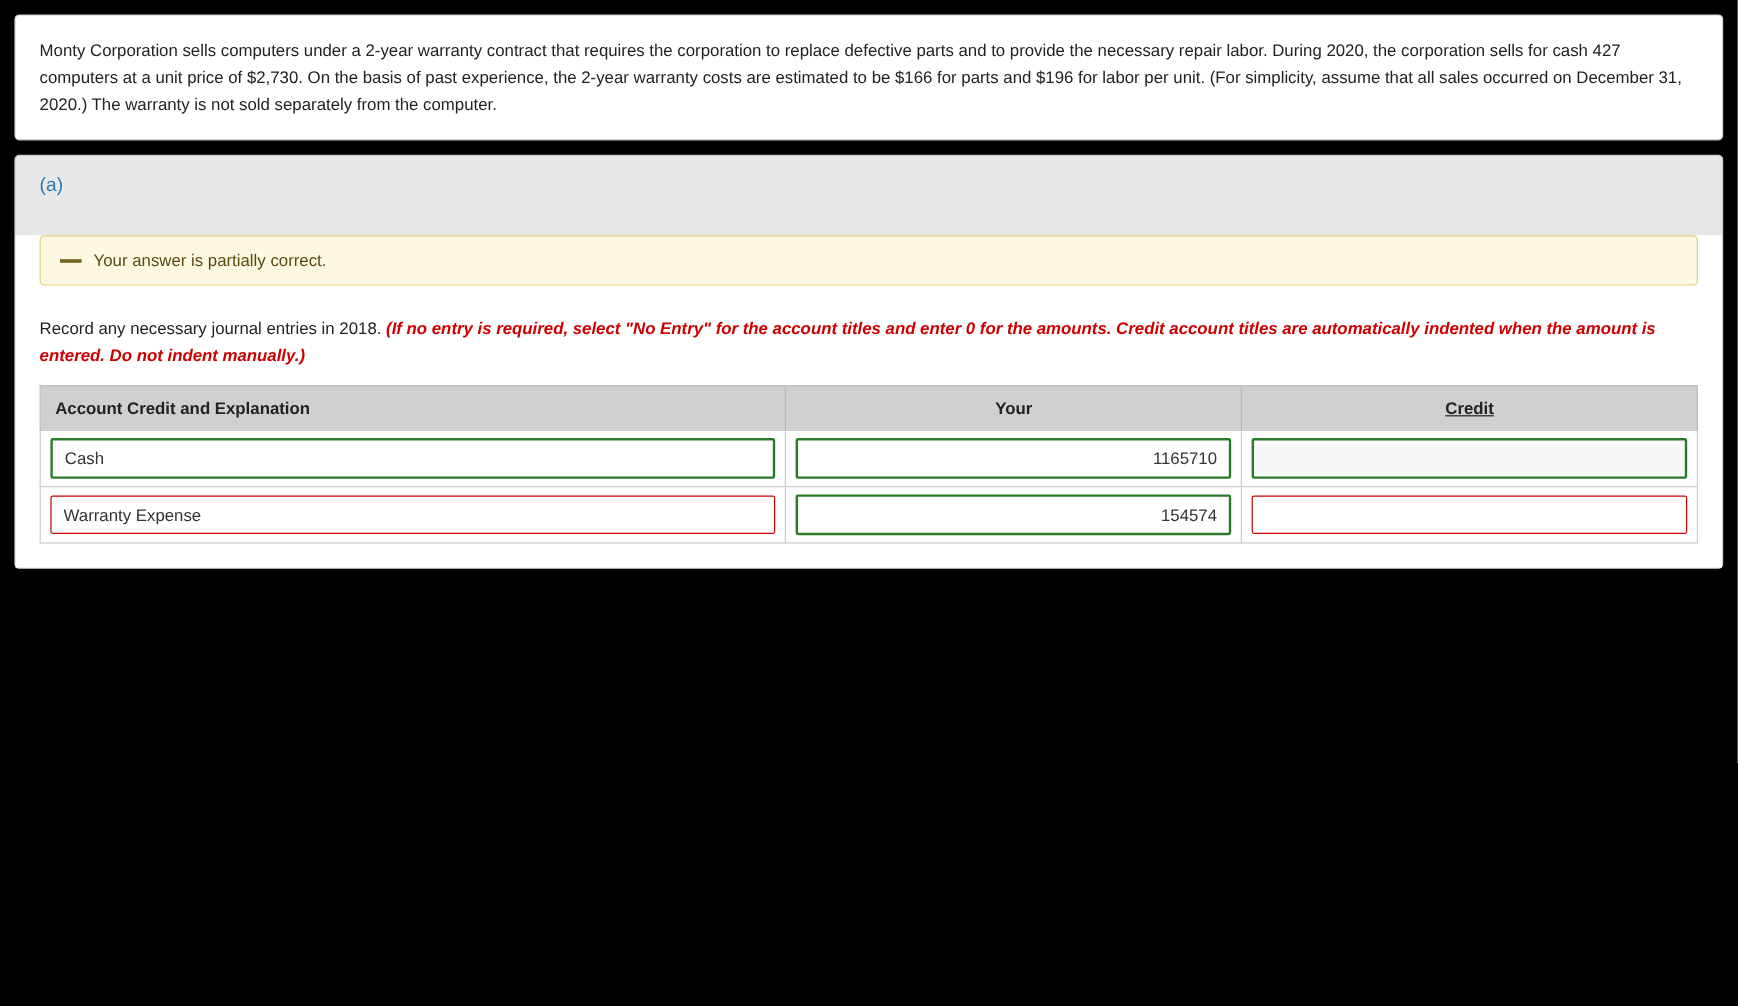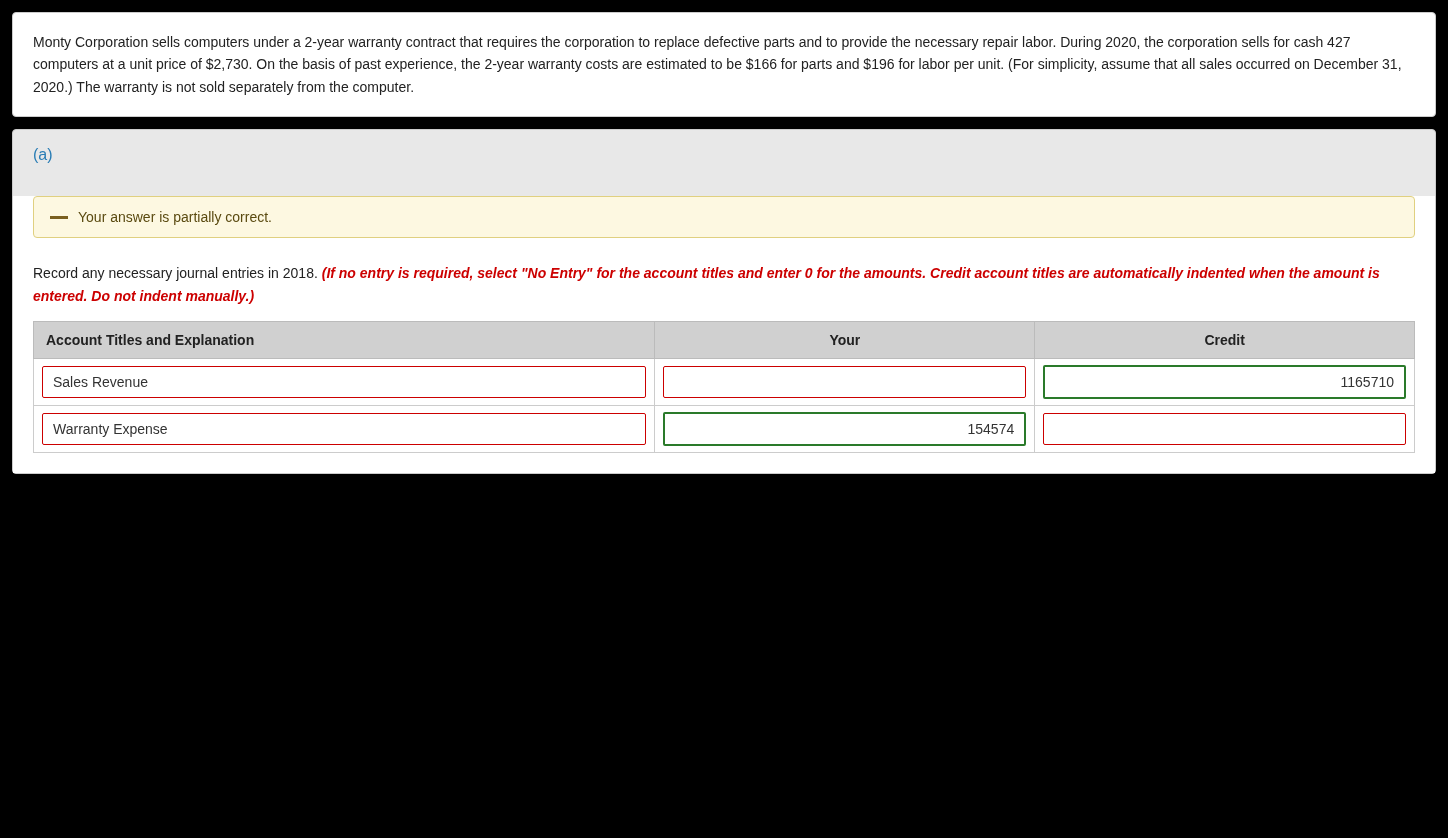--- a/index.html
+++ b/index.html
@@ -171,20 +171,21 @@
     .col-account {
       width: 45%;
     }
 
     .col-debit {
       width: 27.5%;
     }
 
     .col-credit {
       width: 27.5%;
+      text-decoration: underline;
     }
   </style>
 </head>
 <body>
 
 <div class="page-wrapper">
 
   <div class="problem-box">
     <p>Monty Corporation sells computers under a 2-year warranty contract that requires the corporation to replace defective parts and to provide the necessary repair labor. During 2020, the corporation sells for cash 427 computers at a unit price of $2,730. On the basis of past experience, the 2-year warranty costs are estimated to be $166 for parts and $196 for labor per unit. (For simplicity, assume that all sales occurred on December 31, 2020.) The warranty is not sold separately from the computer.</p>
   </div>
@@ -203,31 +204,31 @@
 
       <div class="instructions">
         <span class="normal-text">Record any necessary journal entries in 2018.</span>
         <span class="red-text">(If no entry is required, select "No Entry" for the account titles and enter 0 for the amounts. Credit account titles are automatically indented when the amount is entered. Do not indent manually.)</span>
       </div>
 
       <div class="journal-table-wrapper">
         <table class="journal-table">
           <thead>
             <tr>
-              <th class="col-account">Account Titles and Explanation</th>
+              <th class="col-account">Account Credit and Explanation</th>
               <th class="col-debit center">Your</th>
               <th class="col-credit center">Credit</th>
             </tr>
           </thead>
           <tbody id="journal-tbody">
 
-              <tr>
-                <td class="col-account"><input type="text" class="field-account" value="Sales Revenue" style=""></td>
-                <td class="col-debit"><input type="text" class="field-number red-border" style=""></td>
-                <td class="col-credit"><input type="text" class="field-number" value="1165710" style=""></td>
+          <tr>
+                <td class="col-account"><input type="text" class="field-account green-border" value="Cash" style=""></td>
+                <td class="col-debit"><input type="text" class="field-number" value="1165710" style=""></td>
+                <td class="col-credit"><input type="text" class="field-number empty-green" style=""></td>
               </tr>
               <tr>
                 <td class="col-account"><input type="text" class="field-account" value="Warranty Expense" style=""></td>
                 <td class="col-debit"><input type="text" class="field-number" value="154574" style=""></td>
                 <td class="col-credit"><input type="text" class="field-number red-border" style=""></td>
               </tr>
             </tbody>
         </table>
       </div>
 

